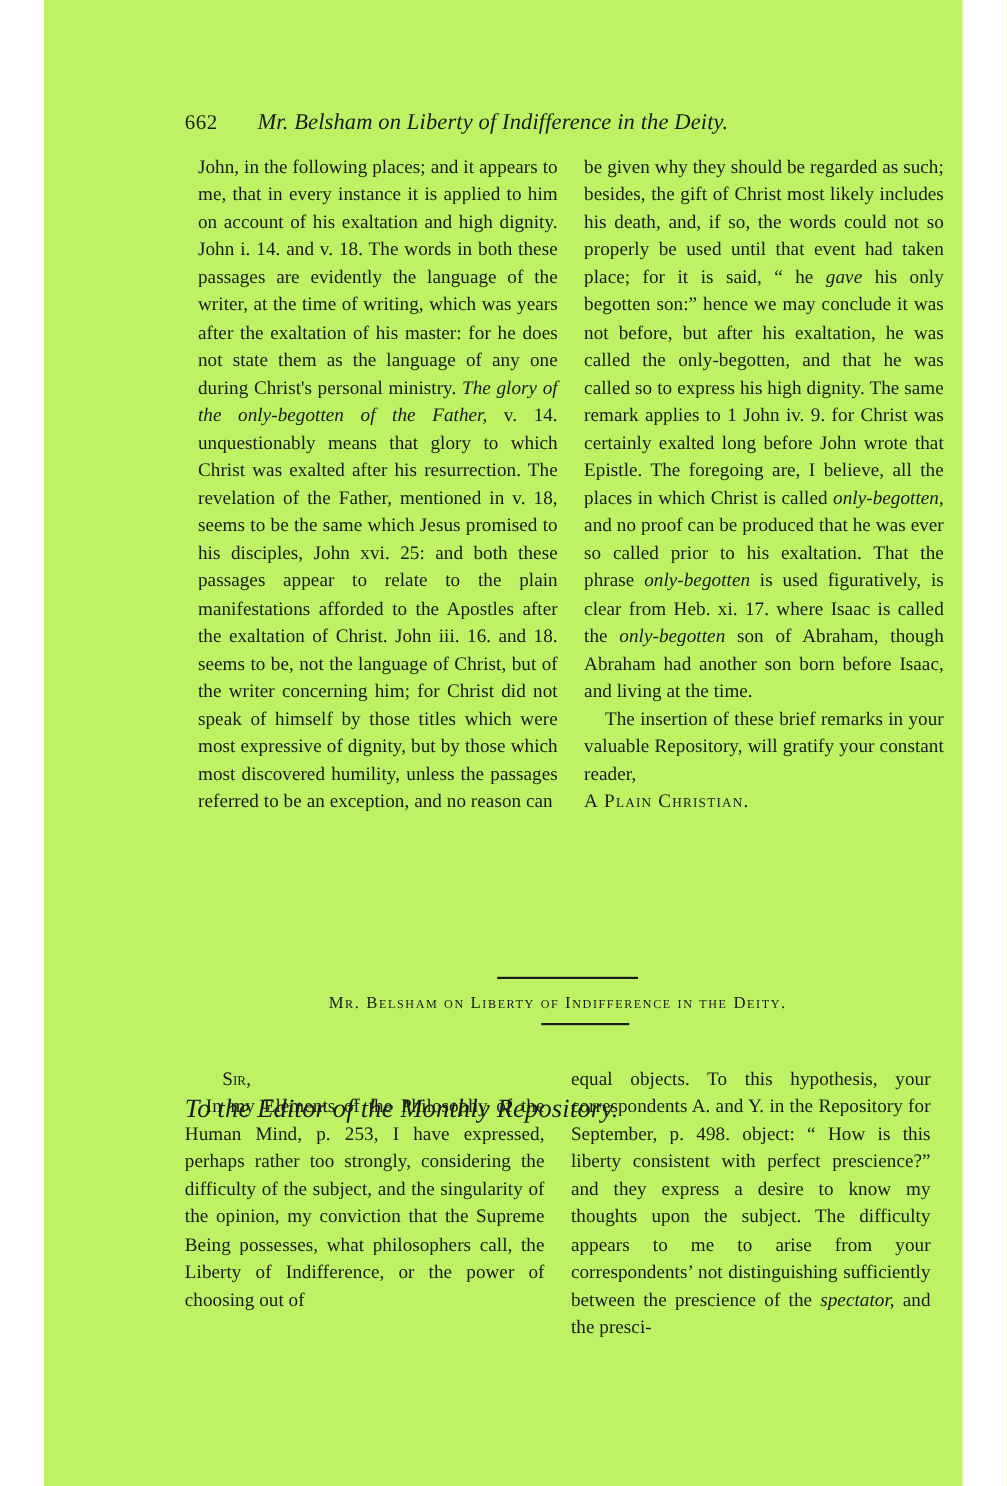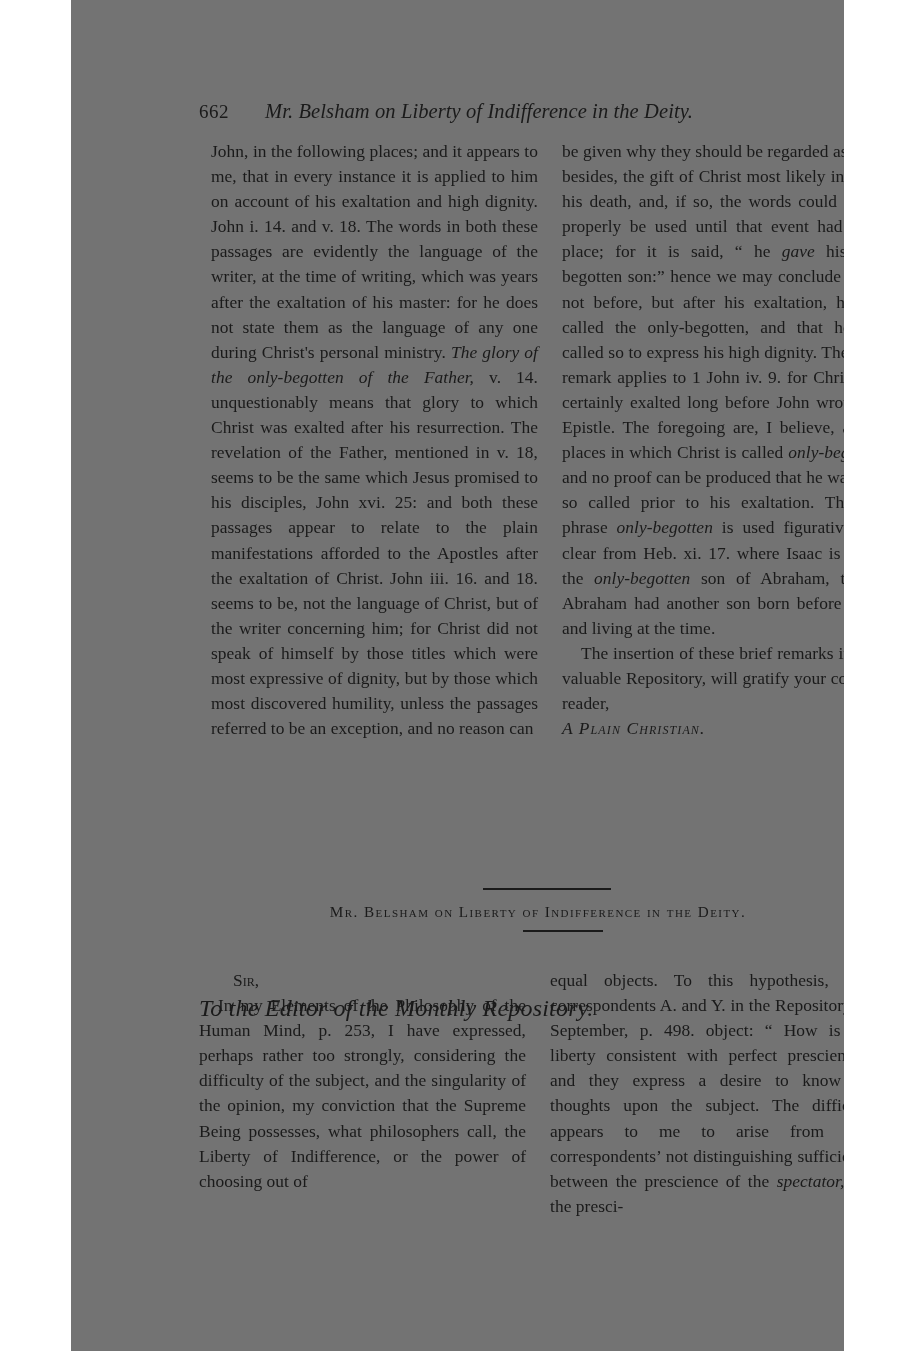--- a/index.html
+++ b/index.html
@@ -7,24 +7,24 @@
     margin: 0;
     padding: 0;
     background: #ffffff;
   }
   body {
     font-family: "Liberation Serif", "DejaVu Serif", serif;
     color: #1a1a1a;
   }
   .page {
     position: relative;
-    width: 773px;
+    width: 835px;
     height: 1351px;
     margin: 0 auto;
-    background: #737373;
+    background: #bef264;
     overflow: hidden;
   }
 
   
   .running-head {
     position: absolute;
     left: 128px;
     top: 100px;
     width: 672px;
     display: flex;
@@ -68,21 +68,20 @@
   }
   i { font-style: italic; }
   .smallcaps {
     font-variant: small-caps;
     letter-spacing: 0.9px;
   }
   .sig {
     margin-top: 3px;
     text-align: right;
     padding-right: 10px;
-    font-style: italic;
   }
   .sig .smallcaps {
     font-size: 17.4px;
     letter-spacing: 1.1px;
   }
 
   
   .rule {
     position: absolute;
     height: 2px;

